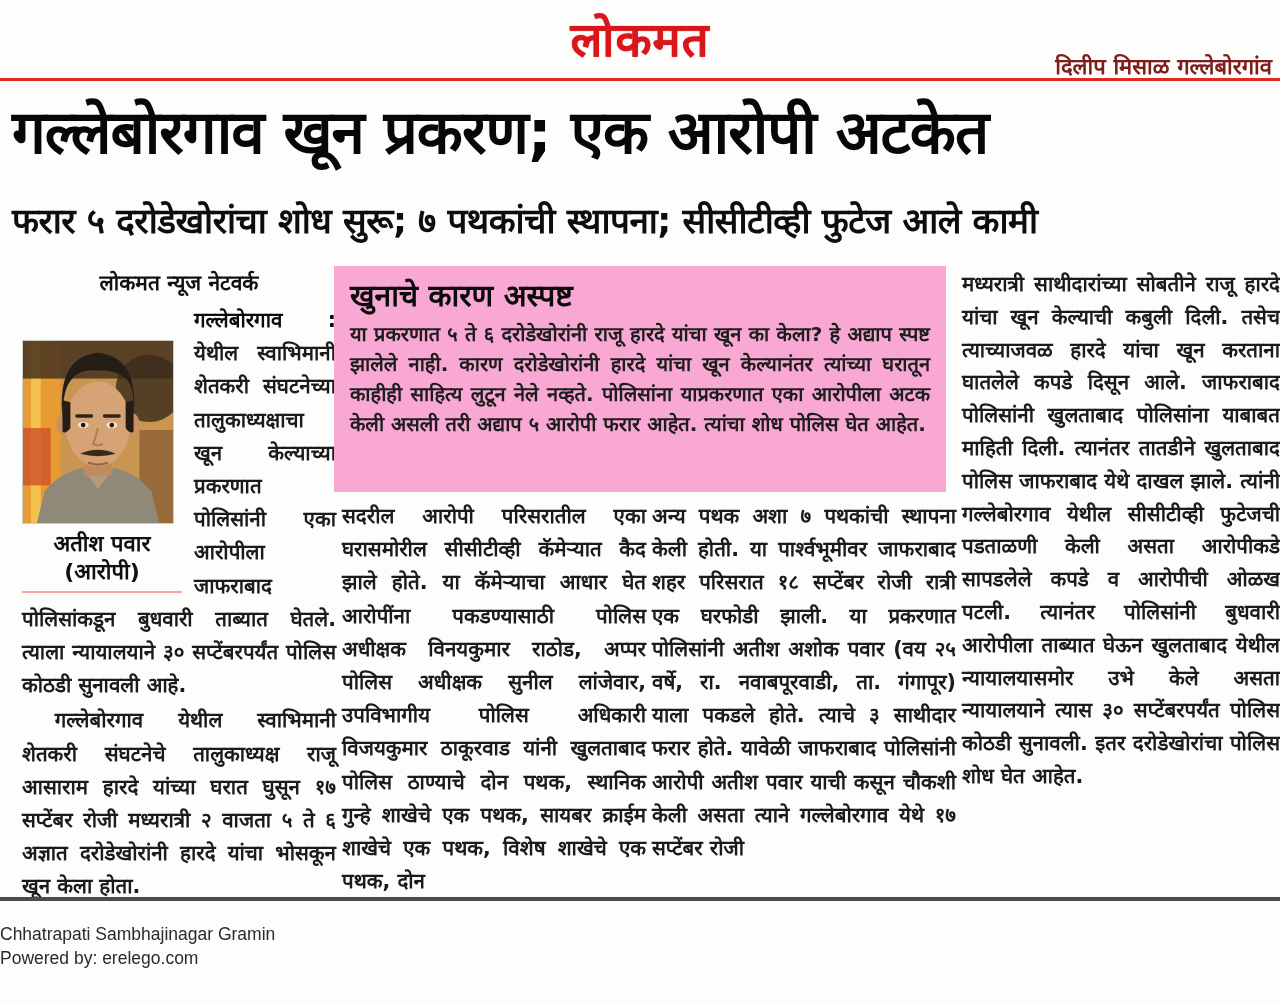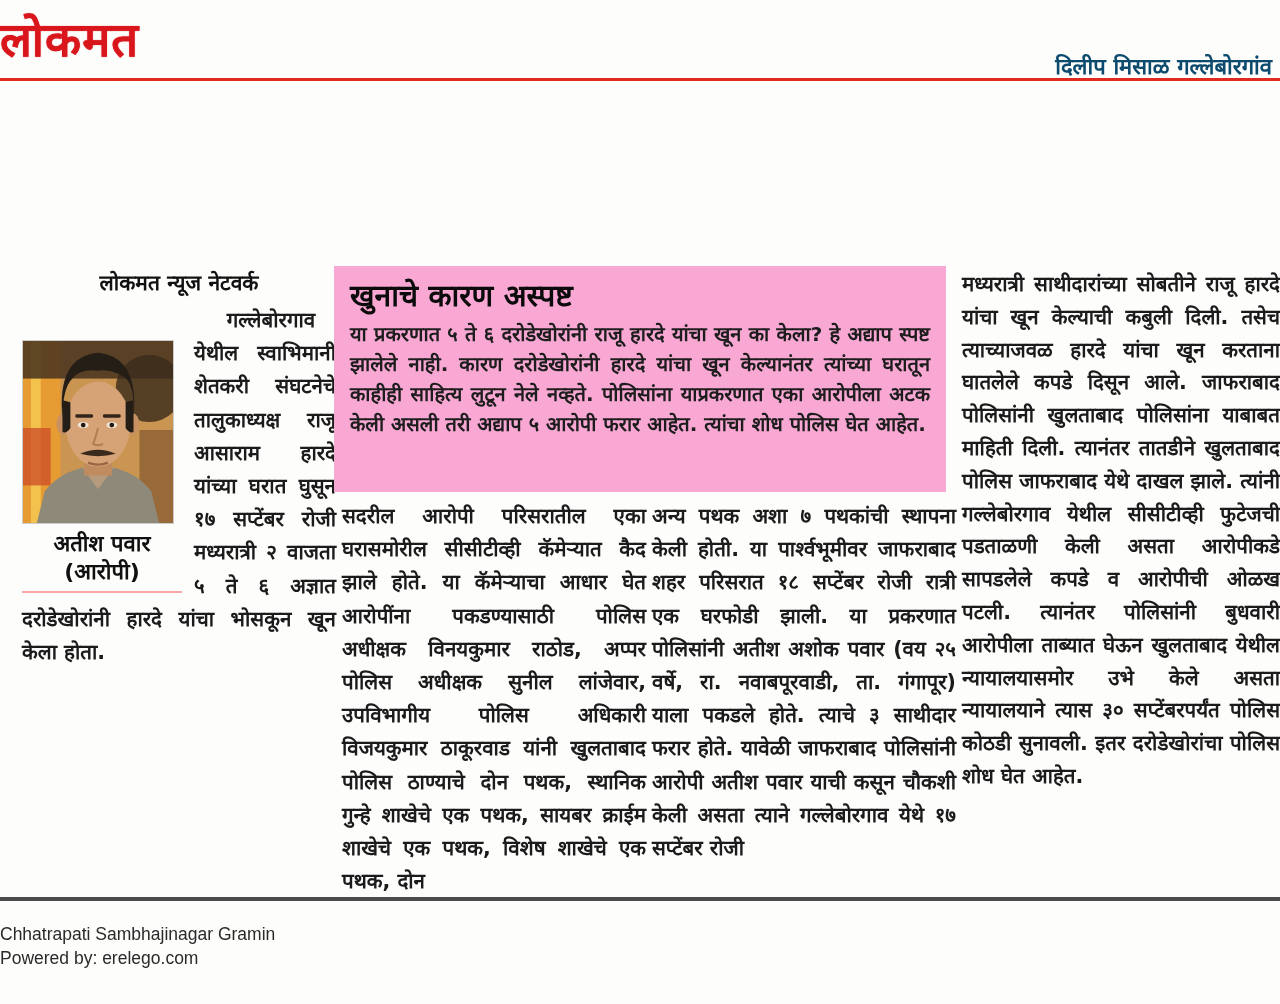--- a/index.html
+++ b/index.html
@@ -14,32 +14,33 @@
     height: 1004px;
     margin: 0 auto;
     background: #fdfdfc;
     overflow: hidden;
   }
 
   
   .masthead-logo {
     position: absolute;
     top: 6px; left: 0; width: 100%;
+    text-align: center;
     font-size: 47px;
     font-weight: 800;
     color: #d8161c;
     letter-spacing: 1px;
     text-shadow: 0 0 1px #d8161c;
   }
   .masthead-byline {
     position: absolute;
     top: 50px; right: 8px;
     font-size: 22px;
     font-weight: 700;
-    color: #0c4a6e;
+    color: #7f1d1d;
   }
   .masthead-rule {
     position: absolute;
     top: 78px; left: 0;
     width: 100%; height: 3px;
     background: #e02a20;
   }
 
   
   .headline {
@@ -165,20 +166,22 @@
 </style>
 </head>
 <body>
 
 <div class="page">
 
   <div class="masthead-logo">लोकमत</div>
   <div class="masthead-byline">दिलीप मिसाळ गल्लेबोरगांव</div>
   <div class="masthead-rule"></div>
 
+  <div class="headline">गल्लेबोरगाव खून प्रकरण; एक आरोपी अटकेत</div>
+  <div class="subheadline">फरार ५ दरोडेखोरांचा शोध सुरू; ७ पथकांची स्थापना; सीसीटीव्ही फुटेज आले कामी</div>
 
   <div class="col1 bodytext">
     <div class="network-credit">लोकमत न्यूज नेटवर्क</div>
 
     <div class="photo-float">
       <svg class="photo-frame" viewBox="0 0 152 184" preserveAspectRatio="none">
         <rect width="152" height="184" fill="#c99550"></rect>
         <rect x="0" y="0" width="38" height="184" fill="#e79b33"></rect>
         <rect x="8" y="0" width="10" height="184" fill="#f2c24c"></rect>
         <rect x="0" y="0" width="152" height="38" fill="#46331f" opacity="0.85"></rect>
@@ -213,20 +216,21 @@
         <path d="M58,114 Q76,106 94,114 Q76,119 58,114 Z" fill="#3a2a1b"></path>
 
         <path d="M66,123 Q76,127 86,123" stroke="#9c6543" stroke-width="2.4" fill="none"></path>
       </svg>
       <div class="photo-caption">
         <div>अतीश पवार</div>
         <div>(आरोपी)</div>
       </div>
     </div>
 
+    <p><span class="dateline">गल्लेबोरगाव :</span> <span>येथील स्वाभिमानी शेतकरी संघटनेच्या तालुकाध्यक्षाचा खून केल्याच्या प्रकरणात पोलिसांनी एका आरोपीला जाफराबाद पोलिसांकडून बुधवारी ताब्यात घेतले. त्याला न्यायालयाने ३० सप्टेंबरपर्यंत पोलिस कोठडी सुनावली आहे.</span></p>
     <p class="para2">गल्लेबोरगाव येथील स्वाभिमानी शेतकरी संघटनेचे तालुकाध्यक्ष राजू आसाराम हारदे यांच्या घरात घुसून १७ सप्टेंबर रोजी मध्यरात्री २ वाजता ५ ते ६ अज्ञात दरोडेखोरांनी हारदे यांचा भोसकून खून केला होता.</p>
   </div>
 
   <div class="highlight-box">
     <div class="highlight-title">खुनाचे कारण अस्पष्ट</div>
     <div class="highlight-body">या प्रकरणात ५ ते ६ दरोडेखोरांनी राजू हारदे यांचा खून का केला? हे अद्याप स्पष्ट झालेले नाही. कारण दरोडेखोरांनी हारदे यांचा खून केल्यानंतर त्यांच्या घरातून काहीही साहित्य लुटून नेले नव्हते. पोलिसांना याप्रकरणात एका आरोपीला अटक केली असली तरी अद्याप ५ आरोपी फरार आहेत. त्यांचा शोध पोलिस घेत आहेत.</div>
   </div>
 
   <div class="col2 bodytext">सदरील आरोपी परिसरातील एका घरासमोरील सीसीटीव्ही कॅमेऱ्यात कैद झाले होते. या कॅमेऱ्याचा आधार घेत आरोपींना पकडण्यासाठी पोलिस अधीक्षक विनयकुमार राठोड, अप्पर पोलिस अधीक्षक सुनील लांजेवार, उपविभागीय पोलिस अधिकारी विजयकुमार ठाकूरवाड यांनी खुलताबाद पोलिस ठाण्याचे दोन पथक, स्थानिक गुन्हे शाखेचे एक पथक, सायबर क्राईम शाखेचे एक पथक, विशेष शाखेचे एक पथक, दोन</div>
   <div class="col3 bodytext">अन्य पथक अशा ७ पथकांची स्थापना केली होती. या पार्श्वभूमीवर जाफराबाद शहर परिसरात १८ सप्टेंबर रोजी रात्री एक घरफोडी झाली. या प्रकरणात पोलिसांनी अतीश अशोक पवार (वय २५ वर्षे, रा. नवाबपूरवाडी, ता. गंगापूर) याला पकडले होते. त्याचे ३ साथीदार फरार होते. यावेळी जाफराबाद पोलिसांनी आरोपी अतीश पवार याची कसून चौकशी केली असता त्याने गल्लेबोरगाव येथे १७ सप्टेंबर रोजी</div>

